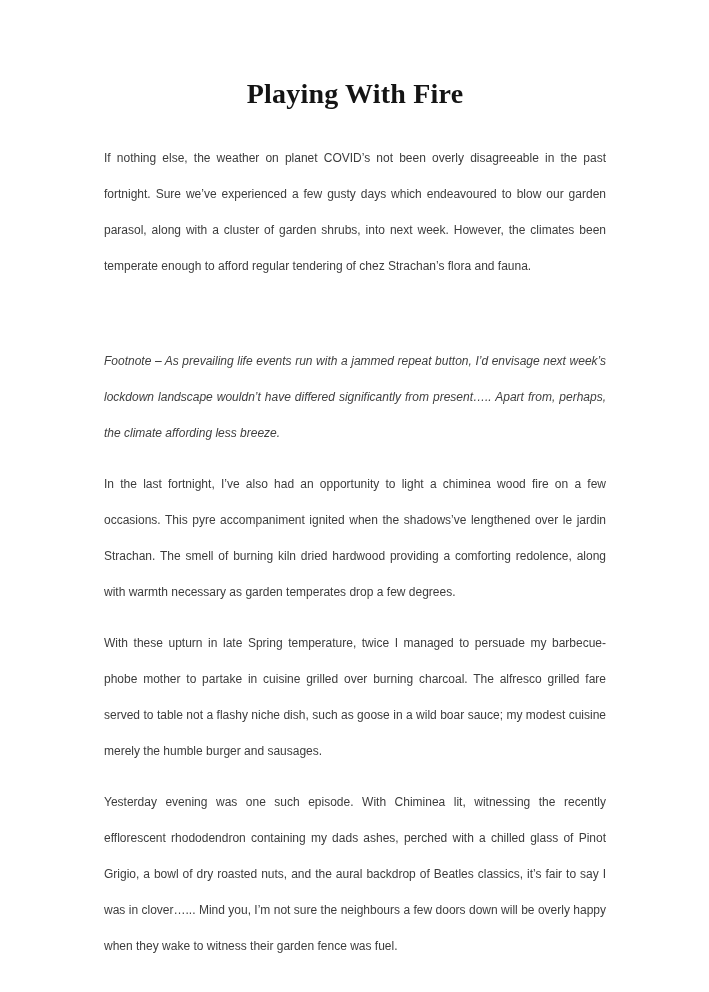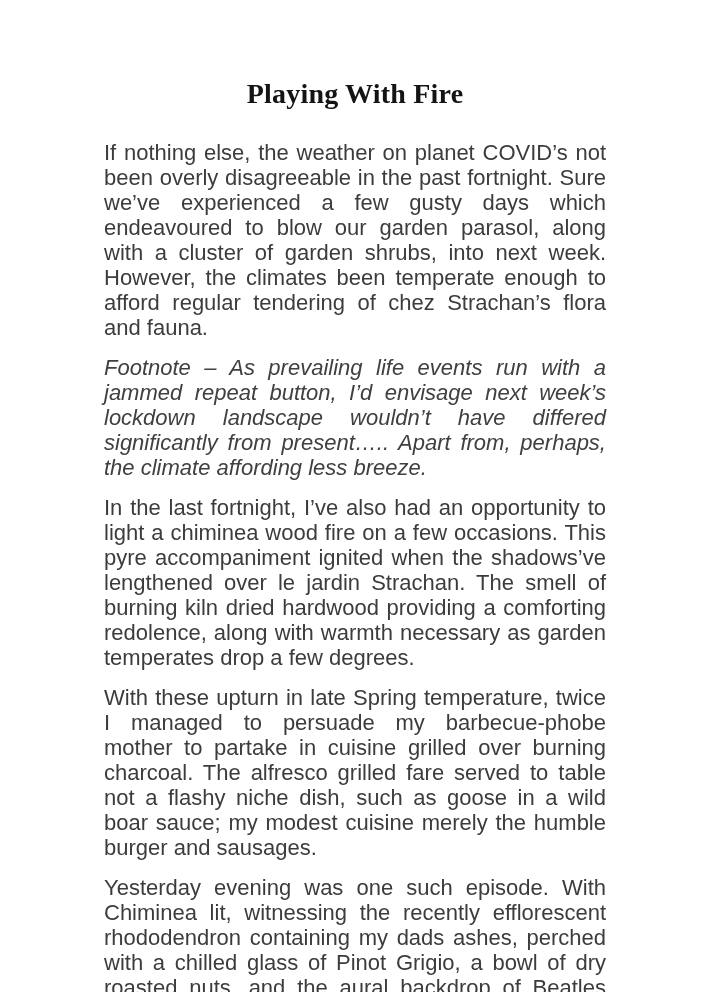--- a/index.html
+++ b/index.html
@@ -24,29 +24,30 @@
   .title {
     font-family: "Liberation Serif", serif;
     font-weight: 700;
     font-size: 28px;
     color: #141414;
     text-align: center;
     margin: 0 0 30px 0;
     letter-spacing: 0.2px;
   }
   .para {
-    font-size: 22px;
-    line-height: 25px;
+    font-size: 12px;
+    line-height: 36px;
     text-align: justify;
     color: #3c3c3c;
     margin: 0 0 15px 0;
   }
   .para.footnote {
     font-style: italic;
     color: #404040;
+    margin-top: 44px;
   }
   .page-number {
     margin-top: auto;
     text-align: center;
     font-family: Liberation Sans, sans-serif;
     font-size: 13px;
     color: #4a4a4a;
     padding-top: 10px;
   }
 </style>

